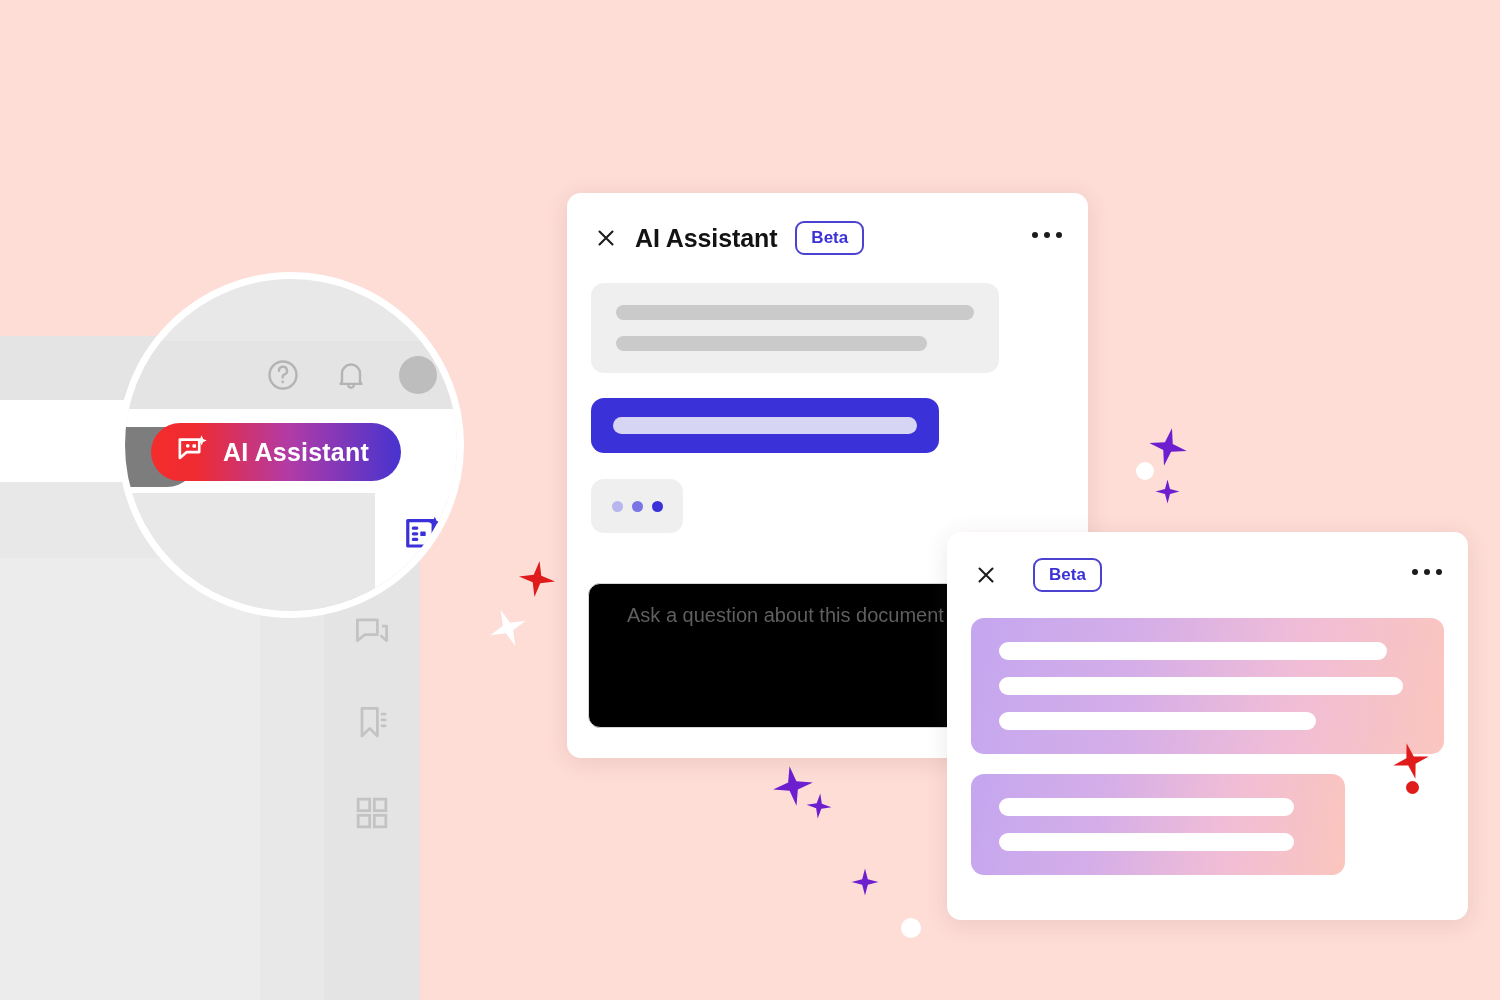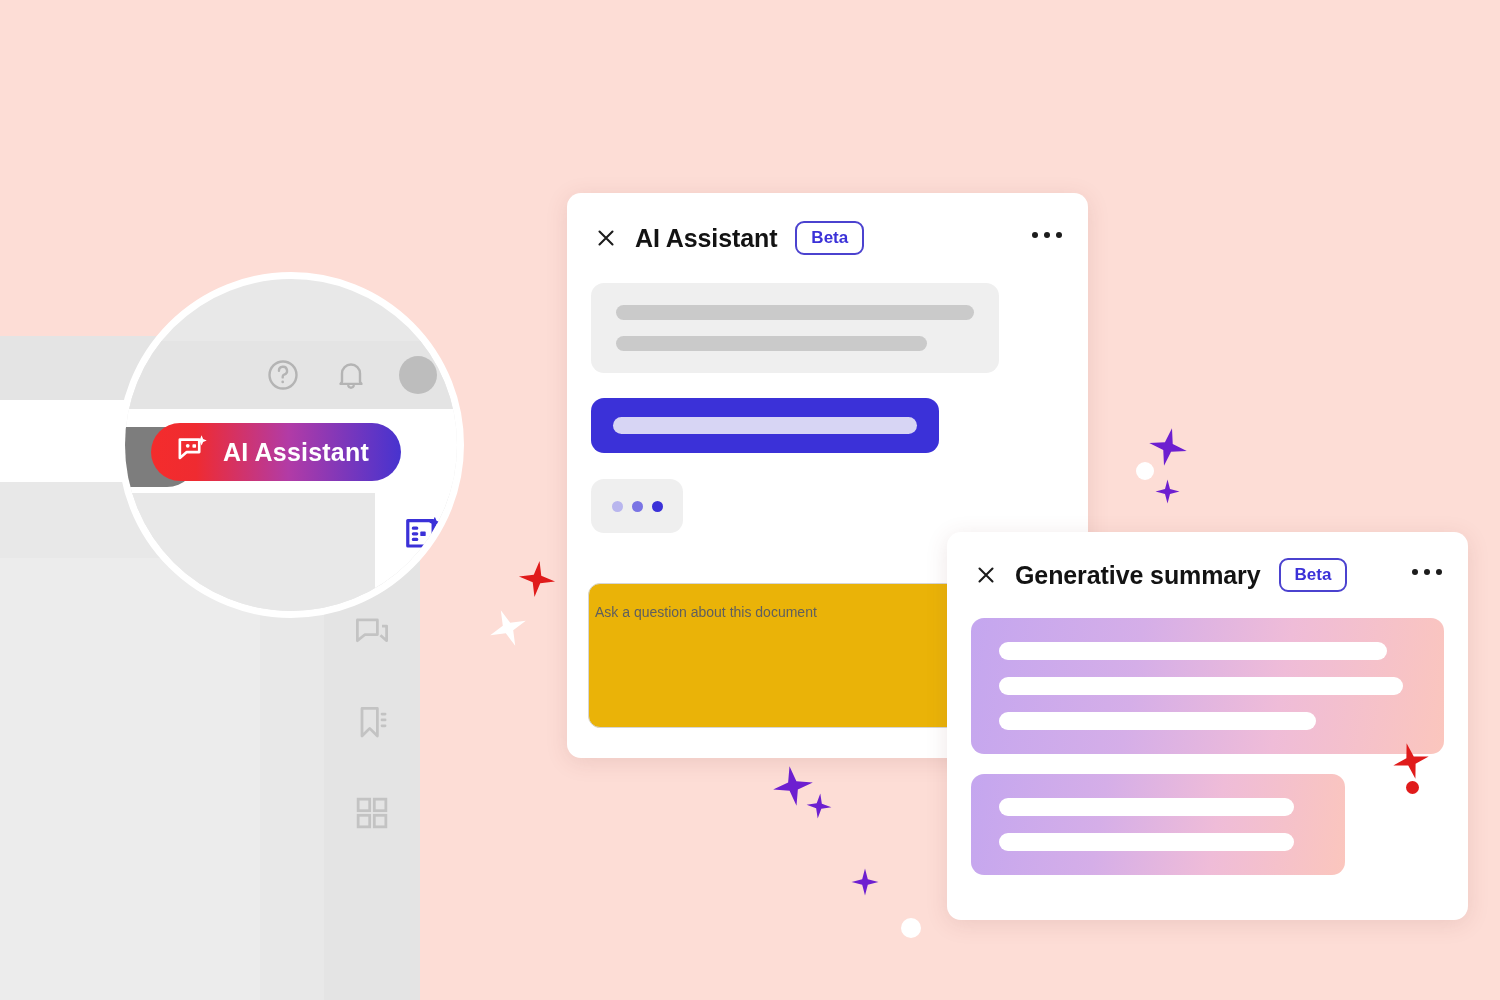--- a/index.html
+++ b/index.html
@@ -331,26 +331,26 @@
   .typing i {
     width: 11px; height: 11px; border-radius: 50%;
     display: block;
   }
   .ask-box {
     position: absolute;
     left: 588px;
     top: 583px;
     width: 425px;
     height: 145px;
-    background: #eab308;
+    background: #000000;
     border: 1px solid #d6d6d6;
     border-radius: 12px;
     box-sizing: border-box;
-    padding: 20px 6px;
-    font-size: 14px;
+    padding: 20px 38px;
+    font-size: 20px;
     color: #5f5f5f;
   }
 
   
   .sum-area { padding: 0 24px; }
   .sum-card {
     border-radius: 13px;
     background: linear-gradient(100deg, #c4a6ef 0%, #d5aee8 35%, #efbcd8 65%, #fbc6bd 100%);
     padding: 24px 28px;
     box-sizing: border-box;
@@ -532,21 +532,20 @@
     <span>Ask a question about this document</span>
   </div>
 
   <div class="panel panel-summary">
     <div class="panel-header">
       <span class="close-x">
         <svg width="24" height="24" viewBox="0 0 24 24" fill="none" stroke="currentColor" stroke-width="2.1" stroke-linecap="round">
           <path d="M5.5 5.5l13 13M18.5 5.5l-13 13"></path>
         </svg>
       </span>
-      <span class="panel-title">Generative summary</span>
       <span class="beta-badge">Beta</span>
       <span class="more-dots">
         <span></span>
         <span></span>
         <span></span>
       </span>
     </div>
 
     <div class="sum-area">
       <div class="sum-card">

